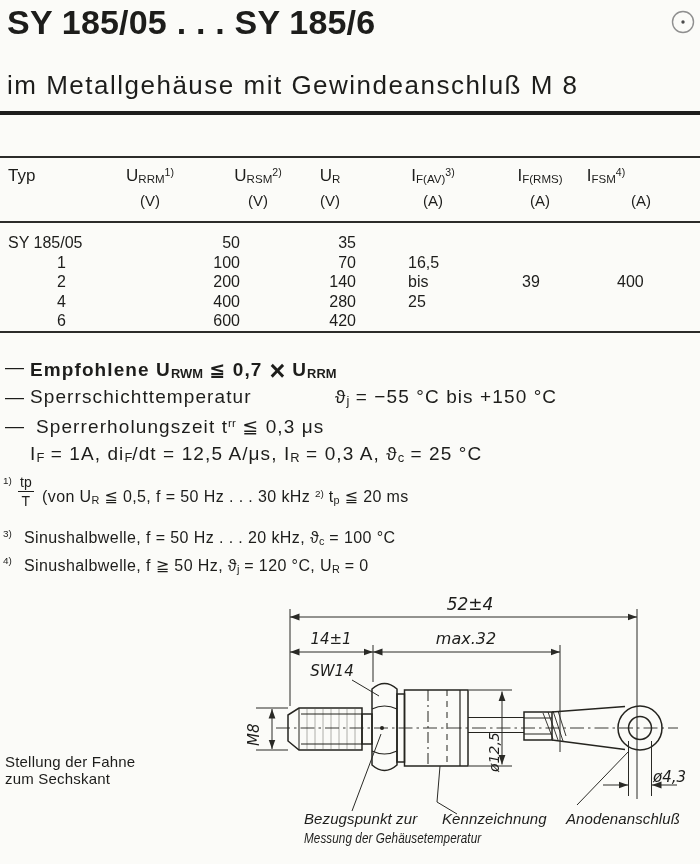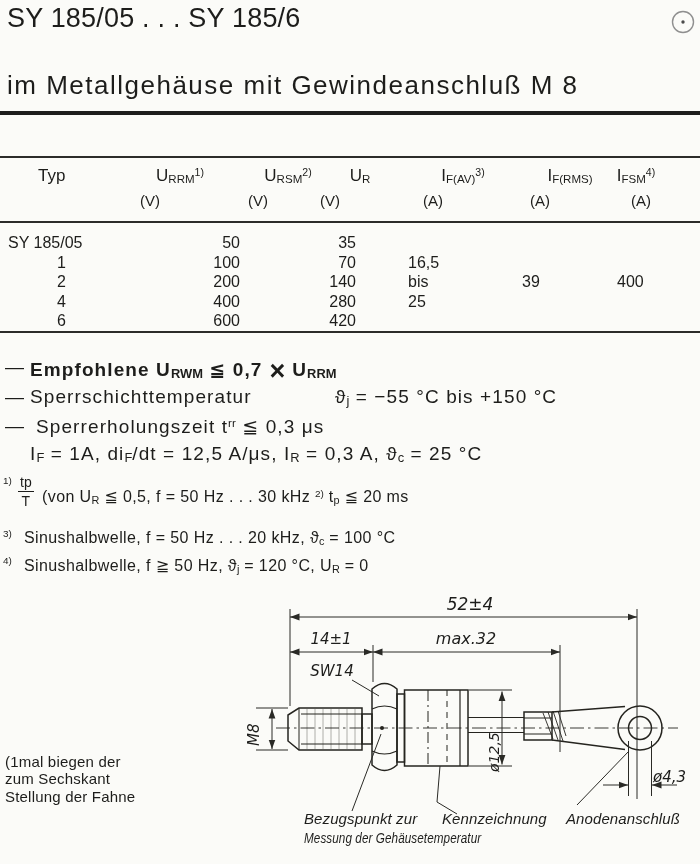--- a/index.html
+++ b/index.html
@@ -1,23 +1,23 @@
 <!DOCTYPE html>
 <html><head>
 <meta charset="utf-8">
 <style>
   html,body{margin:0;padding:0;background:#fbfbf8;}
   .sheet{position:relative;width:700px;height:864px;background:#fbfbf8;
          font-family:"Liberation Sans","DejaVu Sans",sans-serif;color:#1d1d1b;overflow:hidden;}
   .abs{position:absolute;}
-  .title{left:7px;top:3px;font-size:27px;font-weight:normal;letter-spacing:0.2px;margin:0;}
+  .title{left:7px;top:3px;font-size:34px;font-weight:bold;letter-spacing:0.2px;margin:0;}
   .subtitle{left:7px;font-size:26px;letter-spacing:1.5px;}
   .rule{position:absolute;left:0;width:700px;background:#1e1e1c;}
   
-  .th{position:absolute;font-size:17px;top:166px;margin-left:30px;}
+  .th{position:absolute;font-size:17px;top:166px;}
   .tu{position:absolute;font-size:15px;top:192px;text-align:center;width:88px;}
   .hc{text-align:center;width:88px;}
   sub{font-size:68%;vertical-align:-0.18em;letter-spacing:0;}
   sup{font-size:62%;vertical-align:0.5em;letter-spacing:0;}
   .trow{position:absolute;left:0;width:564px;height:19px;}
   .cell{position:absolute;top:0;font-size:16px;white-space:pre;}
   .ct0{left:8px;}
   .ctn{left:8px;width:58px;text-align:right;}
   .cu{left:150px;width:90px;text-align:right;}
   .cr{left:266px;width:90px;text-align:right;}
@@ -140,23 +140,22 @@
     <span class="fn" style="left:42px;top:487px;">(von U<sub>R</sub> ≦ 0,5, f = 50 Hz . . . 30 kHz <sup>2)</sup> t<sub>p</sub> ≦ 20 ms</span>
 
     <span class="fn" style="left:3px;top:528px;"><sup>3)</sup></span>
     <span class="fn" style="left:24px;top:529px;">Sinushalbwelle, f = 50 Hz . . . 20 kHz, ϑ<sub>c</sub> = 100 °C</span>
 
     <span class="fn" style="left:3px;top:555px;"><sup>4)</sup></span>
     <span class="fn" style="left:24px;top:556px;">Sinushalbwelle, f ≧ 50 Hz, ϑ<sub>j</sub> = 120 °C, U<sub>R</sub> = 0</span>
   </div>
 
   <div class="side">
-    <div>(1mal biegen der</div>
+    <div>Stellung der Fahne</div>
     <div>zum Sechskant</div>
-    <div>Stellung der Fahne</div>
   </div>
 
   <svg class="abs" style="left:240px;top:592px;" width="460" height="272" viewBox="0 0 460 272">
     <defs>
       <marker id="ah" viewBox="0 0 10 8" markerWidth="10" markerHeight="8" refX="9.5" refY="4" orient="auto-start-reverse" markerUnits="userSpaceOnUse">
         <path d="M0,0.6 L9.5,4 L0,7.4 Z" fill="#2a2a26"></path>
       </marker>
     </defs>
 
     <line x1="36" y1="136" x2="438" y2="136" stroke="#3a3a36" stroke-width="1" stroke-dasharray="14 4 2.5 4"></line>

